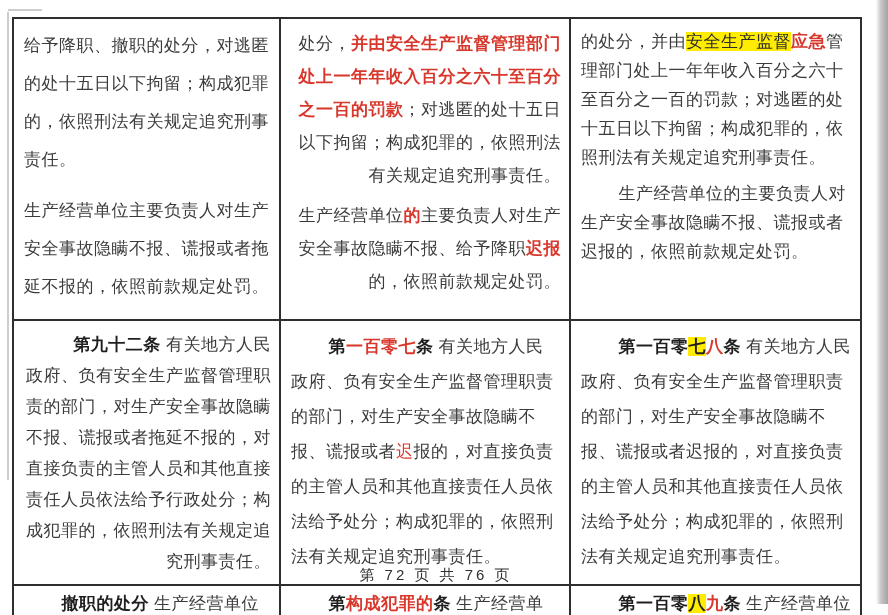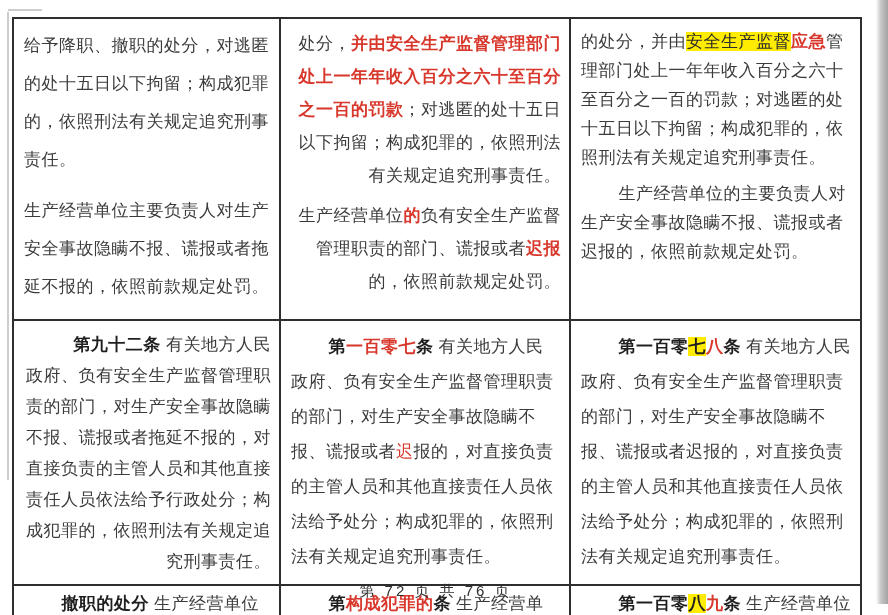--- a/index.html
+++ b/index.html
@@ -61,21 +61,21 @@
   .c00 p{margin-bottom:13px;}
   td p.indent{text-indent:2.2em;}
   
   .r-plain{color:var(--text);}
   .r-bold{color:#1f1f1f;font-weight:700;}
   .r-red{color:var(--red);}
   .r-redbold{color:var(--red);font-weight:700;}
   .r-hl{color:#2b2b2b;background:var(--hl);}
   .r-hlbold{color:#1f1f1f;background:var(--hl);font-weight:700;}
   .footer{
-    position:absolute;left:12px;top:582px;width:848px;
+    position:absolute;left:12px;top:566px;width:848px;
     text-align:center;font-size:15px;color:#2f2f2f;
     letter-spacing:3px;
   }
 </style>
 </head>
 <body>
 
 <div class="page">
   <div class="scan-edge-right"></div>
   <div class="scan-edge-left"></div>
@@ -88,21 +88,21 @@
       <col style="width:291px">
     </colgroup>
     <tbody>
       <tr class="row-0">
         <td class="c00">
             <p><span class="r-plain">给予降职、撤职的处分，对逃匿的处十五日以下拘留；构成犯罪的，依照刑法有关规定追究刑事责任。</span></p>
             <p><span class="r-plain">生产经营单位主要负责人对生产安全事故隐瞒不报、谎报或者拖延不报的，依照前款规定处罚。</span></p>
           </td>
         <td class="c01">
             <p><span class="r-plain">处分，</span><span class="r-redbold">并由安全生产监督管理部门处上一年年收入百分之六十至百分之一百的罚款</span><span class="r-plain">；对逃匿的处十五日以下拘留；构成犯罪的，依照刑法有关规定追究刑事责任。</span></p>
-            <p><span class="r-plain">生产经营单位</span><span class="r-redbold">的</span><span class="r-plain">负有安全生产监督管理职责的部门、谎报或者</span><span class="r-redbold">迟报</span><span class="r-plain">的，依照前款规定处罚。</span></p>
+            <p><span class="r-plain">生产经营单位</span><span class="r-redbold">的</span><span class="r-plain">主要负责人对生产安全事故隐瞒不报、给予降职</span><span class="r-redbold">迟报</span><span class="r-plain">的，依照前款规定处罚。</span></p>
           </td>
         <td class="c02">
             <p><span class="r-plain">的处分，并由</span><span class="r-hl">安全生产监督</span><span class="r-redbold">应急</span><span class="r-plain">管理部门处上一年年收入百分之六十至百分之一百的罚款；对逃匿的处十五日以下拘留；构成犯罪的，依照刑法有关规定追究刑事责任。</span></p>
             <p class="indent"><span class="r-plain">生产经营单位的主要负责人对生产安全事故隐瞒不报、谎报或者迟报的，依照前款规定处罚。</span></p>
           </td>
       </tr>
       <tr class="row-1">
         <td class="c10">
             <p class="indent"><span class="r-bold">第九十二条</span><span class="r-plain"> 有关地方人民政府、负有安全生产监督管理职责的部门，对生产安全事故隐瞒不报、谎报或者拖延不报的，对直接负责的主管人员和其他直接责任人员依法给予行政处分；构成犯罪的，依照刑法有关规定追究刑事责任。</span></p>
           </td>

